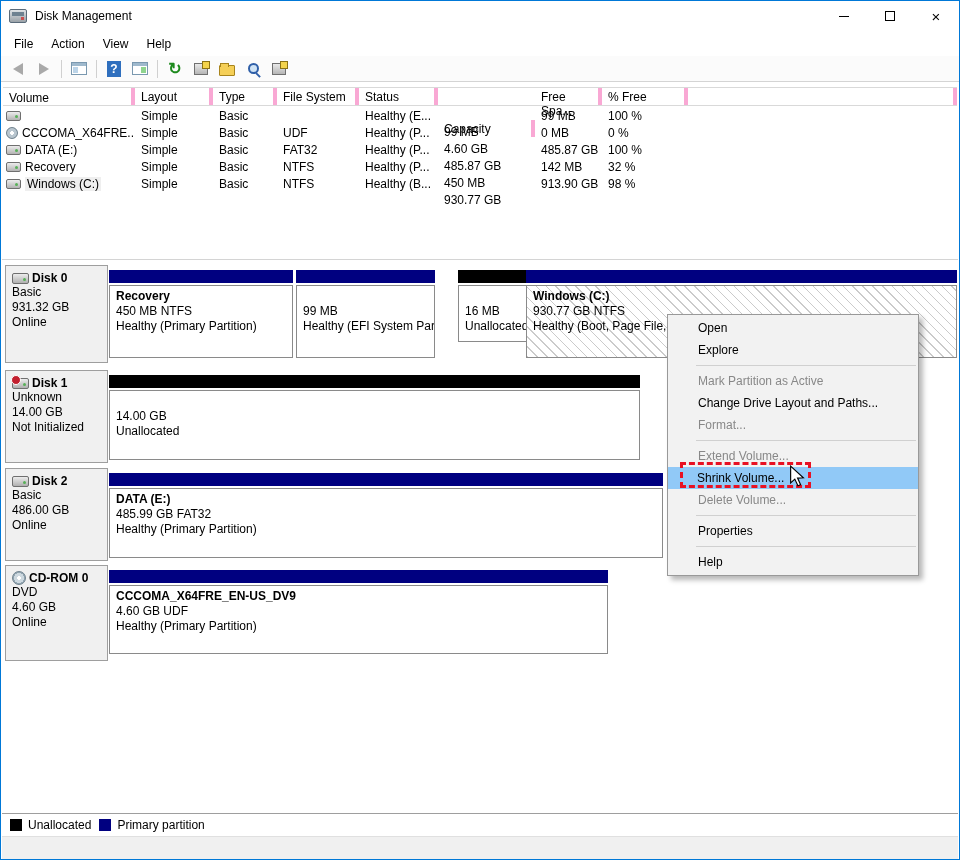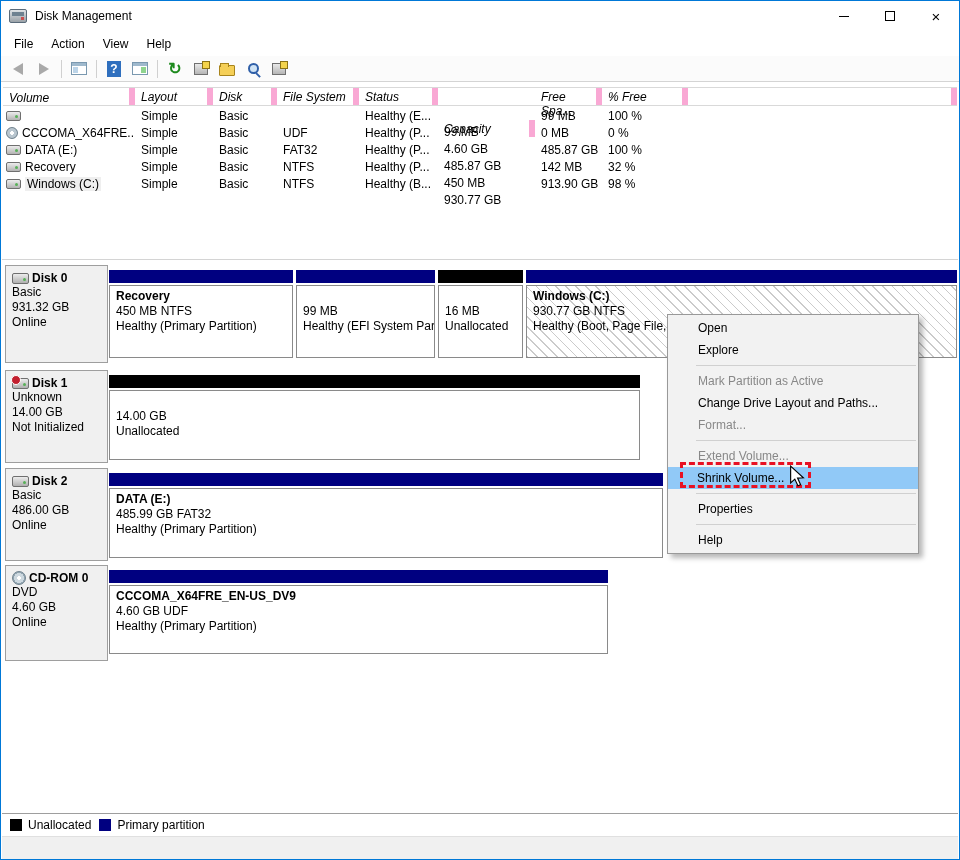--- a/index.html
+++ b/index.html
@@ -39,21 +39,21 @@
   .prop-ico { width:14px; height:12px; background:linear-gradient(#e9e9e9,#b5b5b5); border:1px solid #707070; position:relative; }
   .prop-ico::after { content:""; position:absolute; right:-3px; top:-3px; width:6px; height:6px; background:#f4d34b; border:1px solid #8c7214; }
   .folder-ico { width:16px; height:11px; background:#f5cf57; border:1px solid #a8841c; border-radius:1px; position:relative; margin-top:3px; }
   .folder-ico::before { content:""; position:absolute; left:0; top:-3px; width:7px; height:3px; background:#f5cf57; border:1px solid #a8841c; border-bottom:none; }
   .mag-ico { width:11px; height:11px; border:2px solid #2f5fa8; border-radius:50%; position:relative; background:#cfe3f5; }
   .mag-ico::after { content:""; position:absolute; right:-4px; bottom:-4px; width:6px; height:2px; background:#2f5fa8; transform:rotate(45deg); }
 
   
   .listpane { position:absolute; left:1px; top:82px; width:956px; height:176px; background:#fff; }
   .vt-header { position:absolute; left:1px; top:4px; height:19px; display:flex; border-top:1px solid #d9d9d9; border-bottom:1px solid #d9d9d9; background:#fff; width:954px; }
-  .vt-header .hcell { border-right:6px solid #f9a8d4; padding:2px 0 0 6px; height:100%;font-style:italic; }
+  .vt-header .hcell { border-right:4px solid #f9a8d4; padding:2px 0 0 6px; height:100%; }
   .vt-row { position:absolute; left:1px; height:17px; display:flex; width:954px; align-items:center; }
   .cell { padding-left:6px; overflow:hidden; white-space:nowrap; }
   .c0 { width:132px; display:flex; align-items:center; padding-left:3px; gap:4px; }
   .c1 { width:78px; } .c2 { width:64px; } .c3 { width:82px; } .c4 { width:79px; }
   .c5 { width:97px;margin-top:32px; } .c6 { width:67px; } .c7 { width:86px; } .cfill { flex:1; }
   .drive-ico { width:15px; height:10px; min-width:15px; background:linear-gradient(#ececec,#b3b3b3); border:1px solid #6f6f6f; border-radius:2px; position:relative; }
   .drive-ico::after { content:""; position:absolute; right:2px; bottom:2px; width:3px; height:3px; background:#58b058; border-radius:50%; }
   .cd-ico { width:12px; height:12px; min-width:12px; border-radius:50%; background:radial-gradient(circle at 50% 50%, #fff 0 2px, #b9c6cf 2px 5px, #8da0ad 5px 6px); border:1px solid #70828e; }
   .focus-label { background:#efefef; padding:0 2px; }
 
@@ -154,21 +154,21 @@
       </div>
     <div class="tool">
         <div class="prop-ico"></div>
       </div>
   </div>
 
   <div class="listpane">
     <div class="vt-header">
       <div class="hcell c0">Volume</div>
       <div class="hcell c1">Layout</div>
-      <div class="hcell c2">Disk</div>
+      <div class="hcell c2">Type</div>
       <div class="hcell c3">File System</div>
       <div class="hcell c4">Status</div>
       <div class="hcell c5">Capacity</div>
       <div class="hcell c6">Free Spa...</div>
       <div class="hcell c7">% Free</div>
       <div class="hcell cfill"></div>
     </div>
 
     <div class="vt-row" style="top:24px">
       <div class="cell c0">
@@ -262,21 +262,21 @@
         </div>
       </div>
       <div class="partition" style="left:294px;width:139px;top:5px;height:88px">
         <div class="band primary"></div>
         <div class="part-body">
           <div class="pline t"></div>
           <div class="pline">99 MB</div>
           <div class="pline">Healthy (EFI System Part</div>
         </div>
       </div>
-      <div class="partition" style="left:436px;width:85px;top:5px;height:88px">
+      <div class="partition" style="left:456px;width:85px;top:5px;height:72px">
         <div class="band unalloc"></div>
         <div class="part-body">
           <div class="pline t"></div>
           <div class="pline">16 MB</div>
           <div class="pline">Unallocated</div>
         </div>
       </div>
       <div class="partition" style="left:524px;width:431px;top:5px;height:88px">
         <div class="band primary"></div>
         <div class="part-body hatched">
@@ -351,20 +351,21 @@
   <div class="ctxmenu">
     <div class="mi">Open</div>
     <div class="mi">Explore</div>
     <div class="msep"></div>
     <div class="mi disabled">Mark Partition as Active</div>
     <div class="mi">Change Drive Layout and Paths...</div>
     <div class="mi disabled">Format...</div>
     <div class="msep"></div>
     <div class="mi disabled">Extend Volume...</div>
     <div class="mi hl">Shrink Volume...</div>
+    <div class="mi disabled">Delete Volume...</div>
     <div class="msep"></div>
     <div class="mi">Properties</div>
     <div class="msep"></div>
     <div class="mi">Help</div>
   </div>
 
   <div class="red-rect"></div>
 
   <svg class="cursor" width="20" height="22" viewBox="0 0 13 19">
     <path d="M1,1 L1,15.5 L4.6,12.2 L7.3,18 L9.6,17 L7,11.3 L12,11 Z" fill="#ffffff" stroke="#000000" stroke-width="1"></path>

